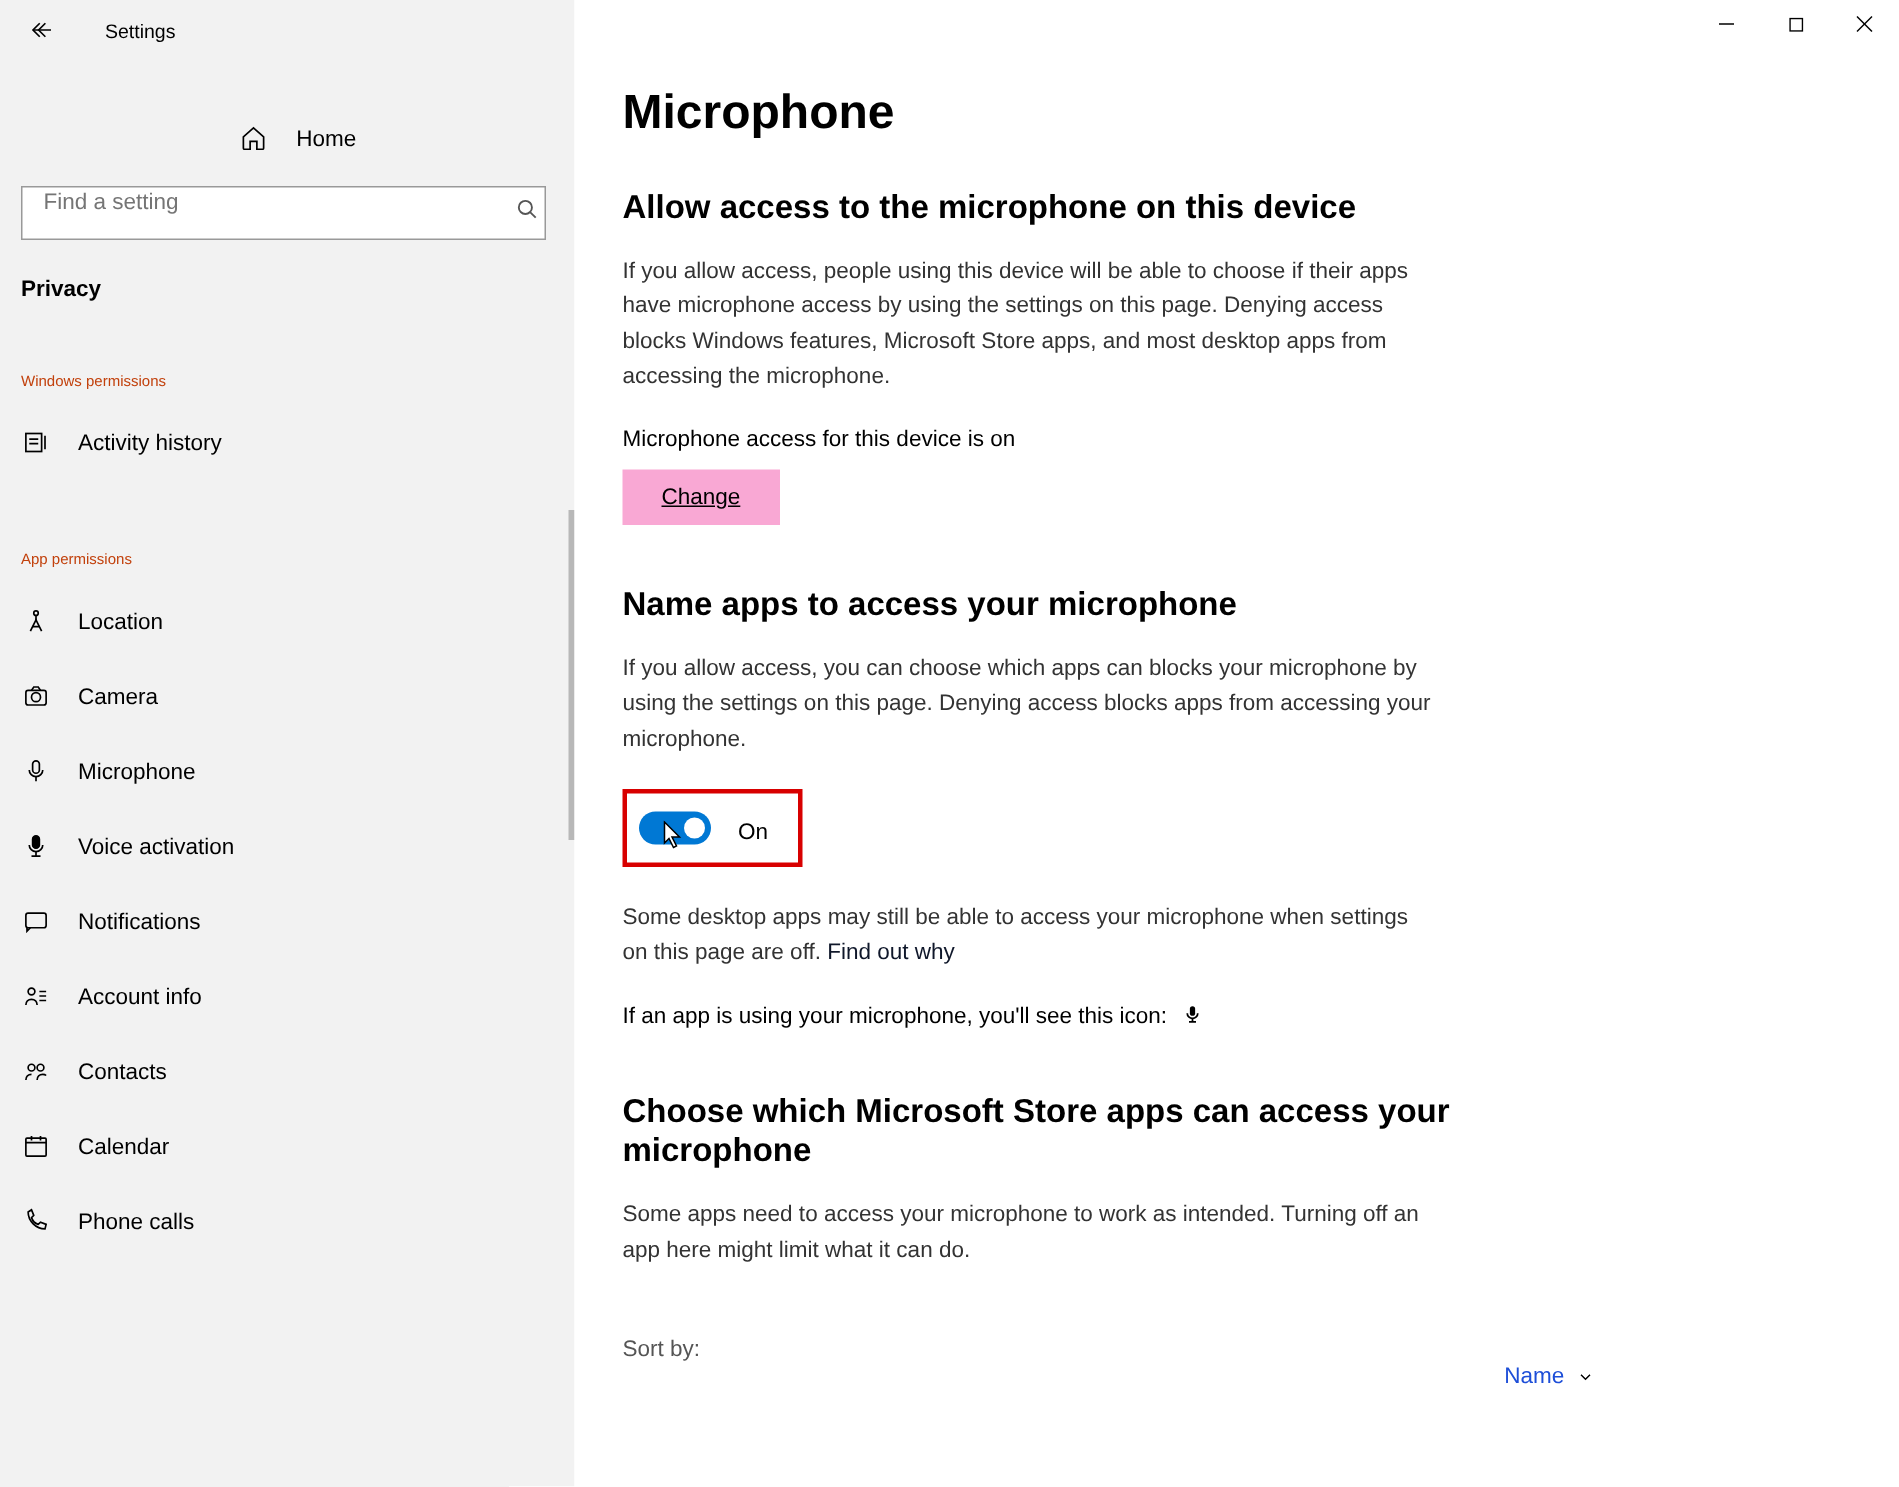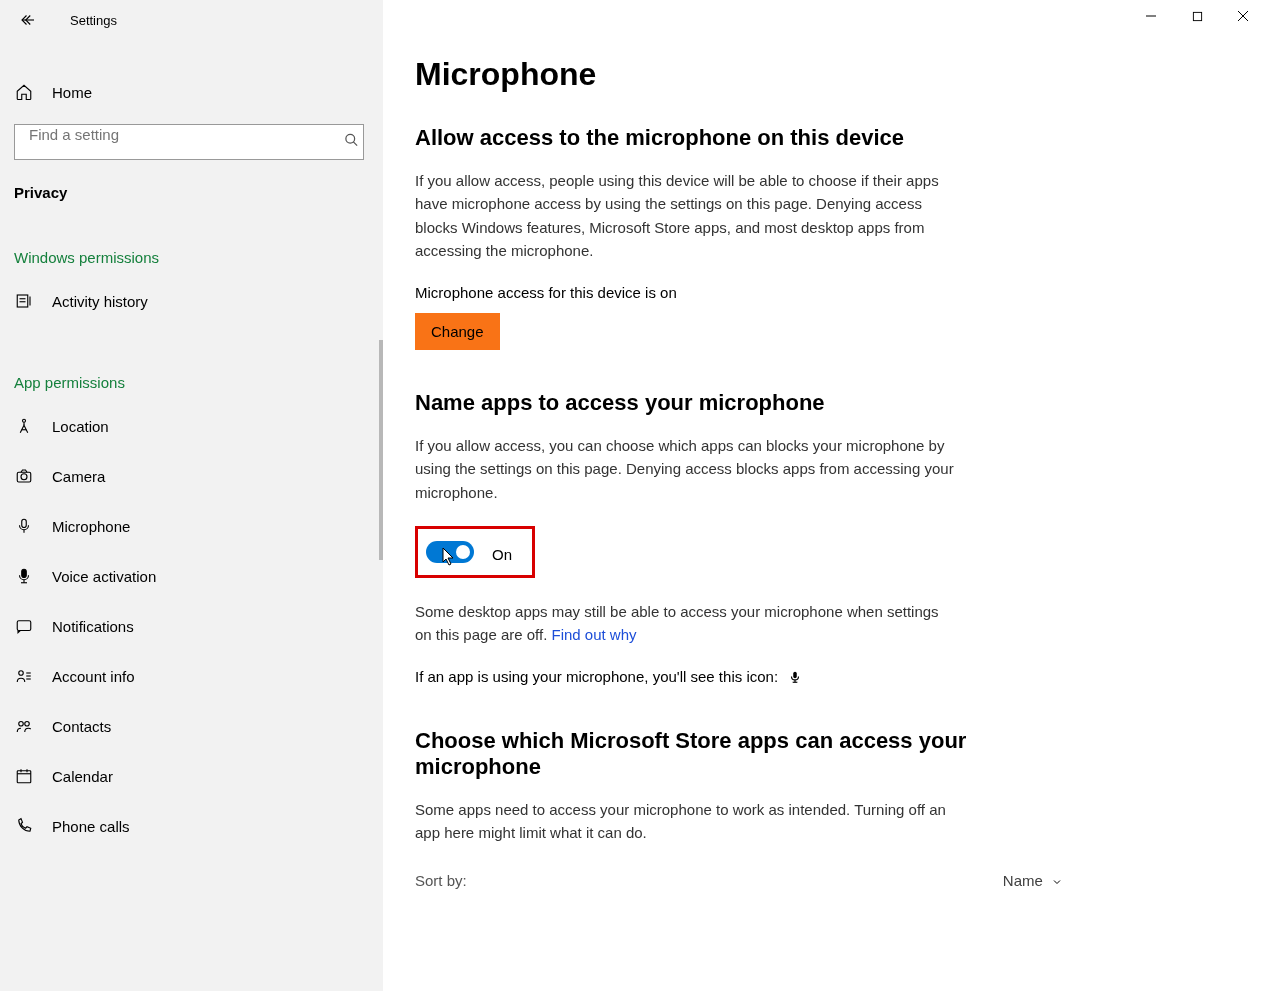--- a/index.html
+++ b/index.html
@@ -1,53 +1,53 @@
 <!DOCTYPE html>
 <html><head>
 <meta charset="utf-8">
 <style>
 * { margin: 0; padding: 0; box-sizing: border-box; font-family: "Segoe UI", Arial, sans-serif; }
 body { background: #fff; color: #000; width: 1266px; height: 991px; overflow: hidden; display: flex; }
 .sidebar { width: 383px; height: 100%; background: #f2f2f2; padding: 0; position: relative; }
 .titlebar-row { display: flex; align-items: center; height: 40px; padding-left: 14px; }
 .back-btn { width: 28px; height: 28px; display: flex; align-items: center; justify-content: center; cursor: pointer; background: transparent; border: none; }
 .title-text { font-size: 13px; margin-left: 28px; }
-.home-row { display: flex; align-items: center; padding: 14px 0 14px 14px; margin-top: 28px; cursor: pointer; }
+.home-row { display: flex; align-items: center; padding: 14px 0 14px 14px; margin-top: 28px; cursor: pointer; justify-content: center; }
 .home-row .icon { width: 20px; height: 20px; margin-right: 18px; display: flex; align-items: center; justify-content: center; }
 .home-row .label { font-size: 15px; }
 .search-wrap { padding: 0 14px; margin-top: 8px; }
 .search-input { width: 350px; height: 36px; border: 1px solid #999; background: #fff; padding: 0 36px 16px 14px; font-size: 15px; outline: none; }
 .search-wrap { position: relative; }
 .search-icon { position: absolute; right: 24px; top: 50%; transform: translateY(-50%); color: #555; }
 .cat-label { font-size: 15px; font-weight: 600; padding: 24px 0 0 14px; }
-.group-label { font-size: 15px; color: #15803d; padding: 48px 0 10px 14px; }
+.group-label { font-size: 10px; color: #c2410c; padding: 48px 0 10px 14px; }
 .nav-item { display: flex; align-items: center; padding: 15px 0 15px 14px; cursor: pointer; }
 .nav-item .icon { width: 20px; height: 20px; margin-right: 18px; display:flex; align-items:center; justify-content:center; }
 .nav-item .label { font-size: 15px; }
 .scroll-indicator { position: absolute; right: 0; top: 340px; height: 220px; width: 4px; background: #b8b8b8; }
 .main { flex: 1; background: #fff; position: relative; padding: 0; }
 .window-controls { position: absolute; top: 0; right: 0; display: flex; }
 .wc-btn { width: 46px; height: 32px; display: flex; align-items: center; justify-content: center; cursor: pointer; background: transparent; border: none; }
 .content { padding: 56px 40px 0 32px; max-width: 720px; }
 h1 { font-size: 32px; font-weight: 600; margin-bottom: 32px; }
 h2 { font-size: 22px; font-weight: 600; margin-bottom: 18px; margin-top: 40px; }
 h2:first-of-type { margin-top: 0; }
 p.desc { font-size: 15px; color: #333; line-height: 1.55; margin-bottom: 22px; max-width: 540px; }
 p.status { font-size: 15px; color: #000; margin-bottom: 12px; }
-.change-btn { background: #f97316; border: none; padding: 10px 16px; font-size: 15px; cursor: pointer; }
+.change-btn { background: #f9a8d4; border: none; padding: 10px 26px; font-size: 15px; cursor: pointer; text-decoration: underline; }
 .toggle-row { display: flex; align-items: flex-end; margin-bottom: 22px; }
 .toggle { width: 48px; height: 22px; border-radius: 11px; background: #0078d4; position: relative; cursor: pointer; }
 .toggle .knob { width: 14px; height: 14px; background: #fff; border-radius: 50%; position: absolute; right: 4px; top: 4px; }
 .toggle-label { font-size: 15px; margin-left: 18px; }
 .highlight-box { border: 3px solid #d80000; padding: 12px 20px 12px 8px; display: inline-flex; align-items: center; margin-bottom: 22px; position: relative; }
 .cursor-arrow { position: absolute; left: 24px; top: 18px; pointer-events: none; }
-a.link { color: #1d4ed8; text-decoration: none; }
+a.link { color: #0f172a; text-decoration: none; }
 .icon-inline { display: inline-block; vertical-align: middle; margin-left: 6px; }
 .sort-row { font-size: 15px; color: #555; margin-top: 28px; display:flex; align-items:center; gap:6px;justify-content:space-between; }
-.sort-value { color: #404040; }
+.sort-value { color: #1d4ed8; margin-top: 36px; }
 </style>
 </head>
 <body>
 
 <div class="sidebar">
   <div class="titlebar-row">
     <button class="back-btn">
       <svg width="18" height="18" viewBox="0 0 24 24" fill="none" stroke="#000" stroke-width="1.5">
           <path d="M15 6l-6 6 6 6"></path>
           <path d="M3 12h18" stroke-width="0"></path>

